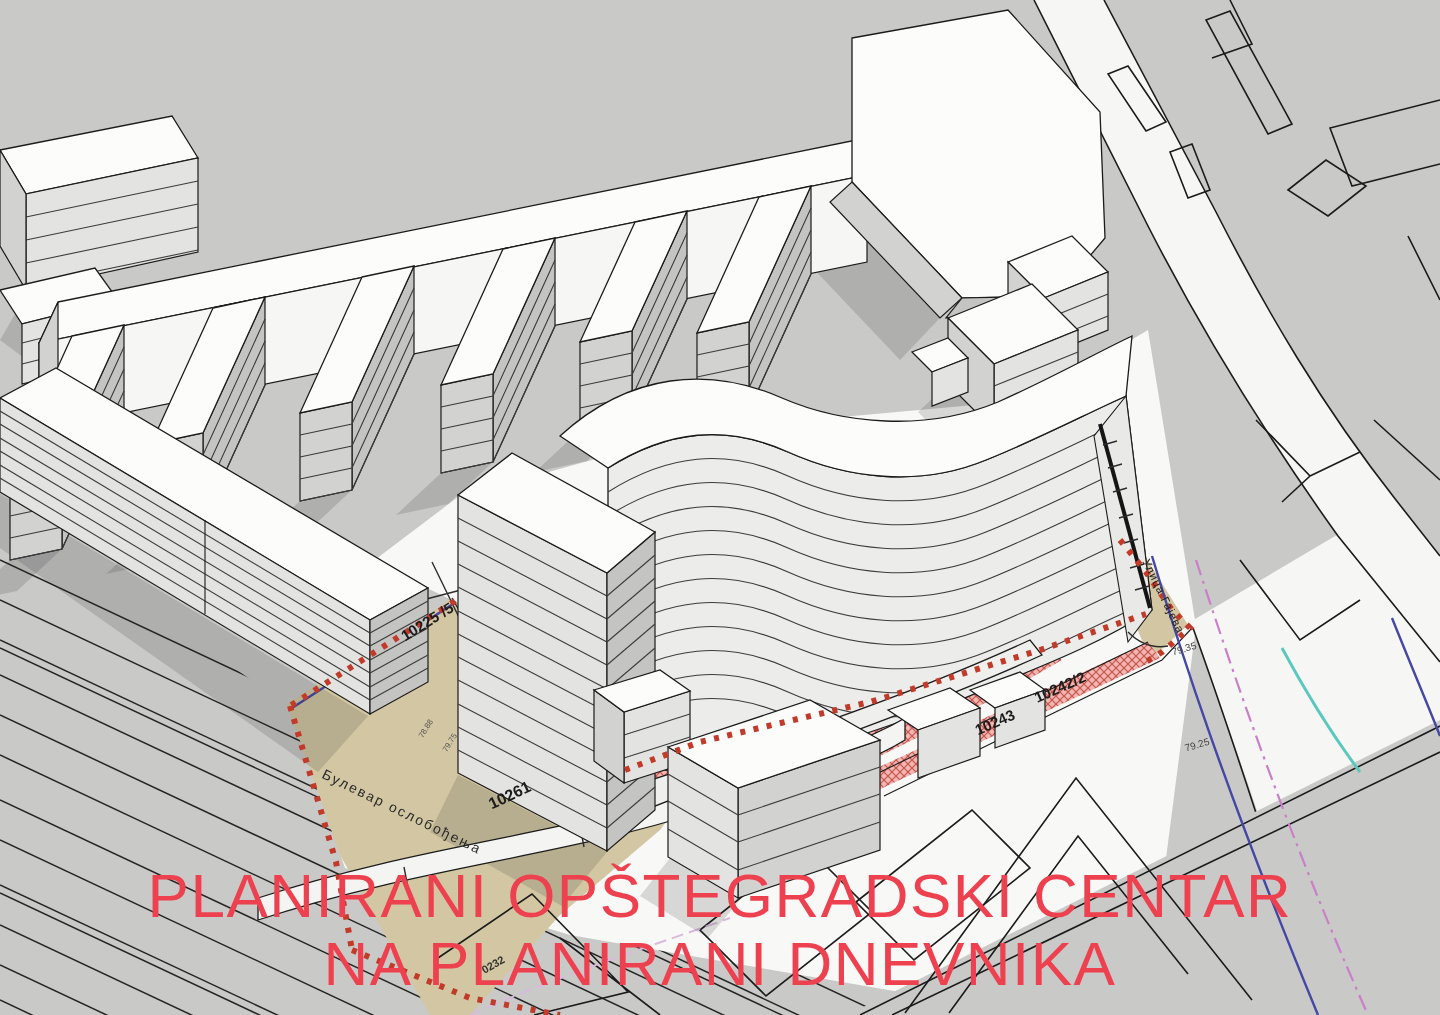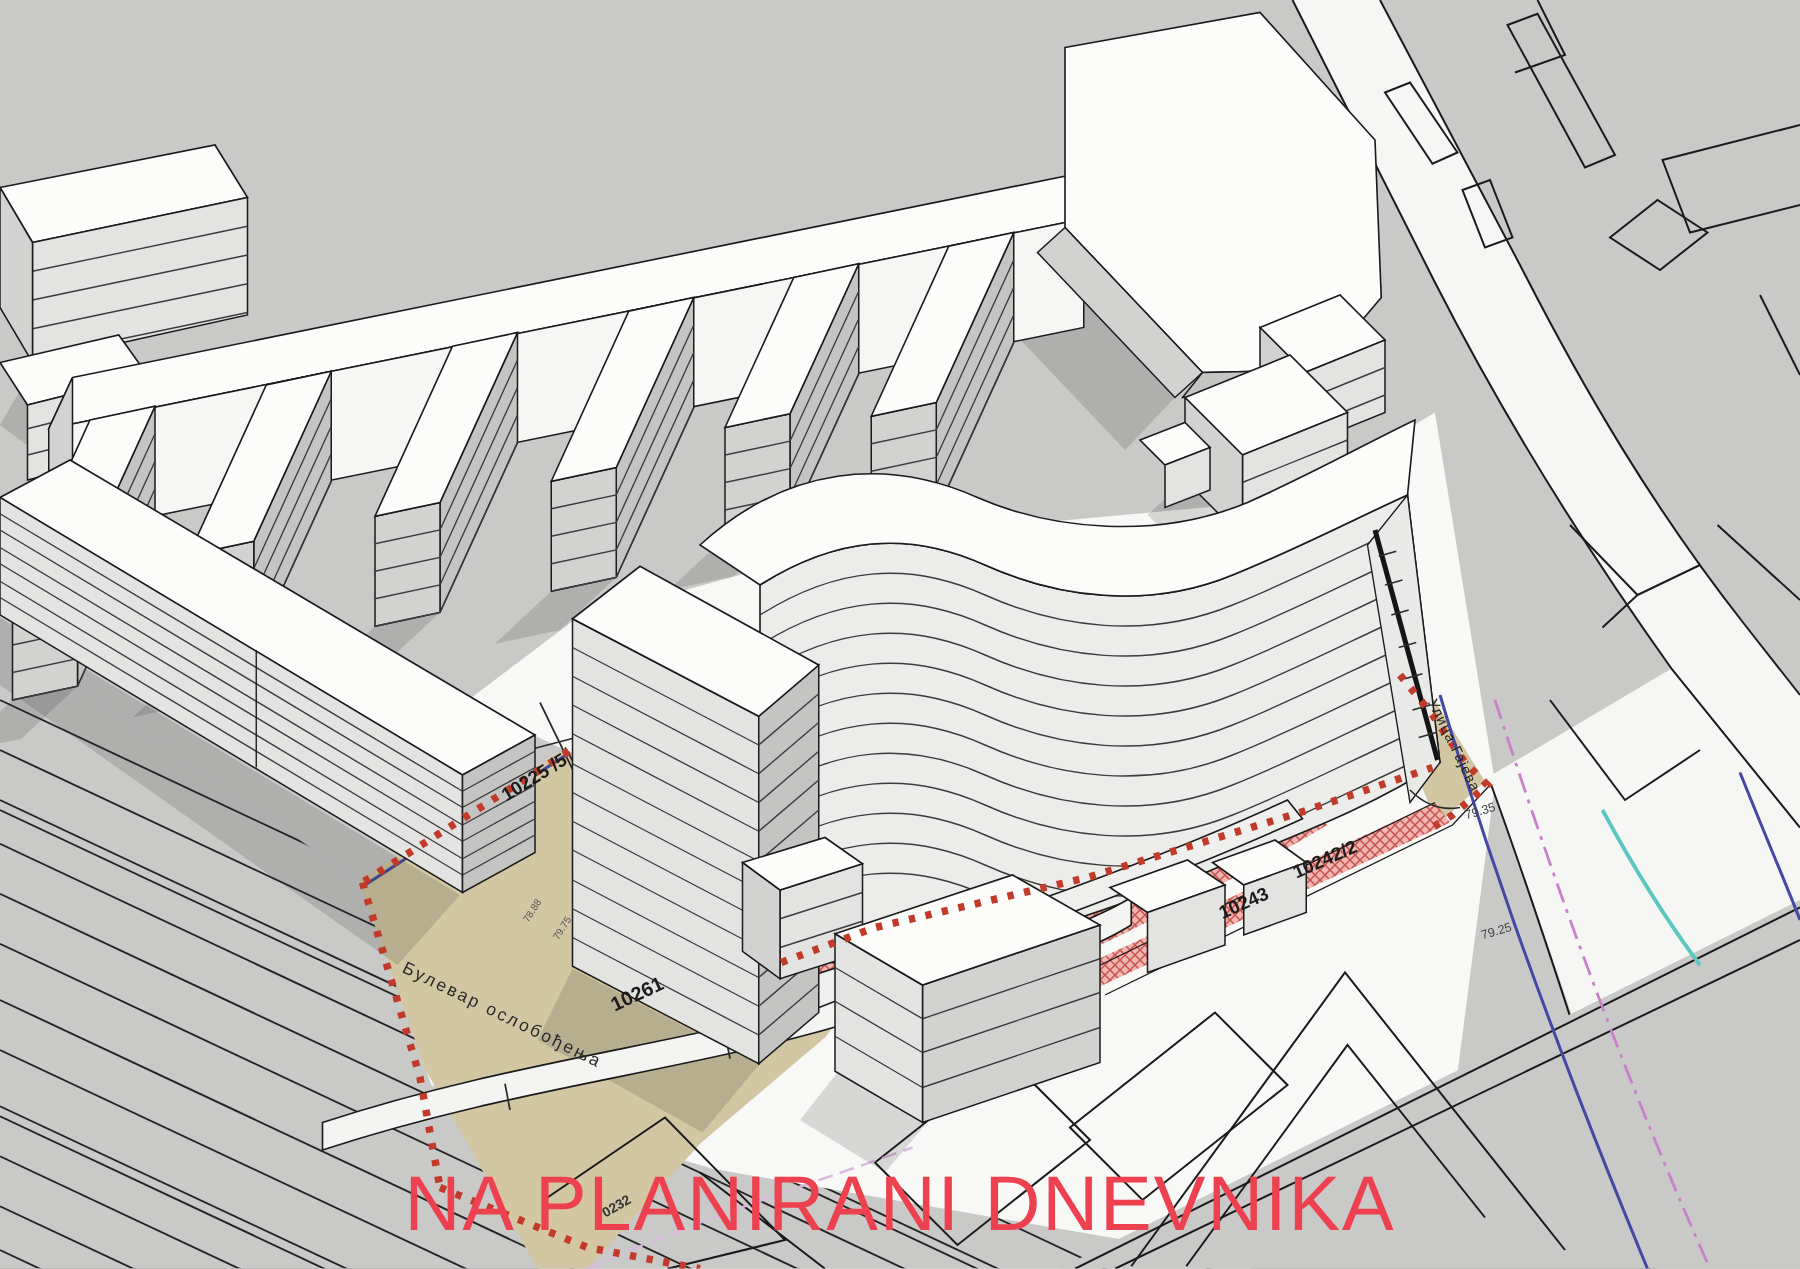--- a/index.html
+++ b/index.html
@@ -383,14 +383,15 @@
     <text class="parcel-label-sm" transform="translate(495,968) rotate(-30)" text-anchor="middle">0232</text>
     <text class="street-label" transform="translate(400,816) rotate(26)" text-anchor="middle">Булевар ослобођења</text>
     <text class="street-label-sm" transform="translate(1160,598) rotate(64)" text-anchor="middle">Улица Гајева</text>
     <text class="elev-label" transform="translate(1185,652) rotate(-16)" text-anchor="middle">79.35</text>
     <text class="elev-label" transform="translate(1198,748) rotate(-16)" text-anchor="middle">79.25</text>
     <text class="elev-tiny" transform="translate(428,730) rotate(-58)" text-anchor="middle">78.88</text>
     <text class="elev-tiny" transform="translate(452,744) rotate(-58)" text-anchor="middle">79.75</text>
   </g>
 </svg>
 
+<div class="title-line" id="title1">PLANIRANI OPŠTEGRADSKI CENTAR</div>
 <div class="title-line" id="title2">NA PLANIRANI DNEVNIKA</div>
 </div>
 
 </body></html>

